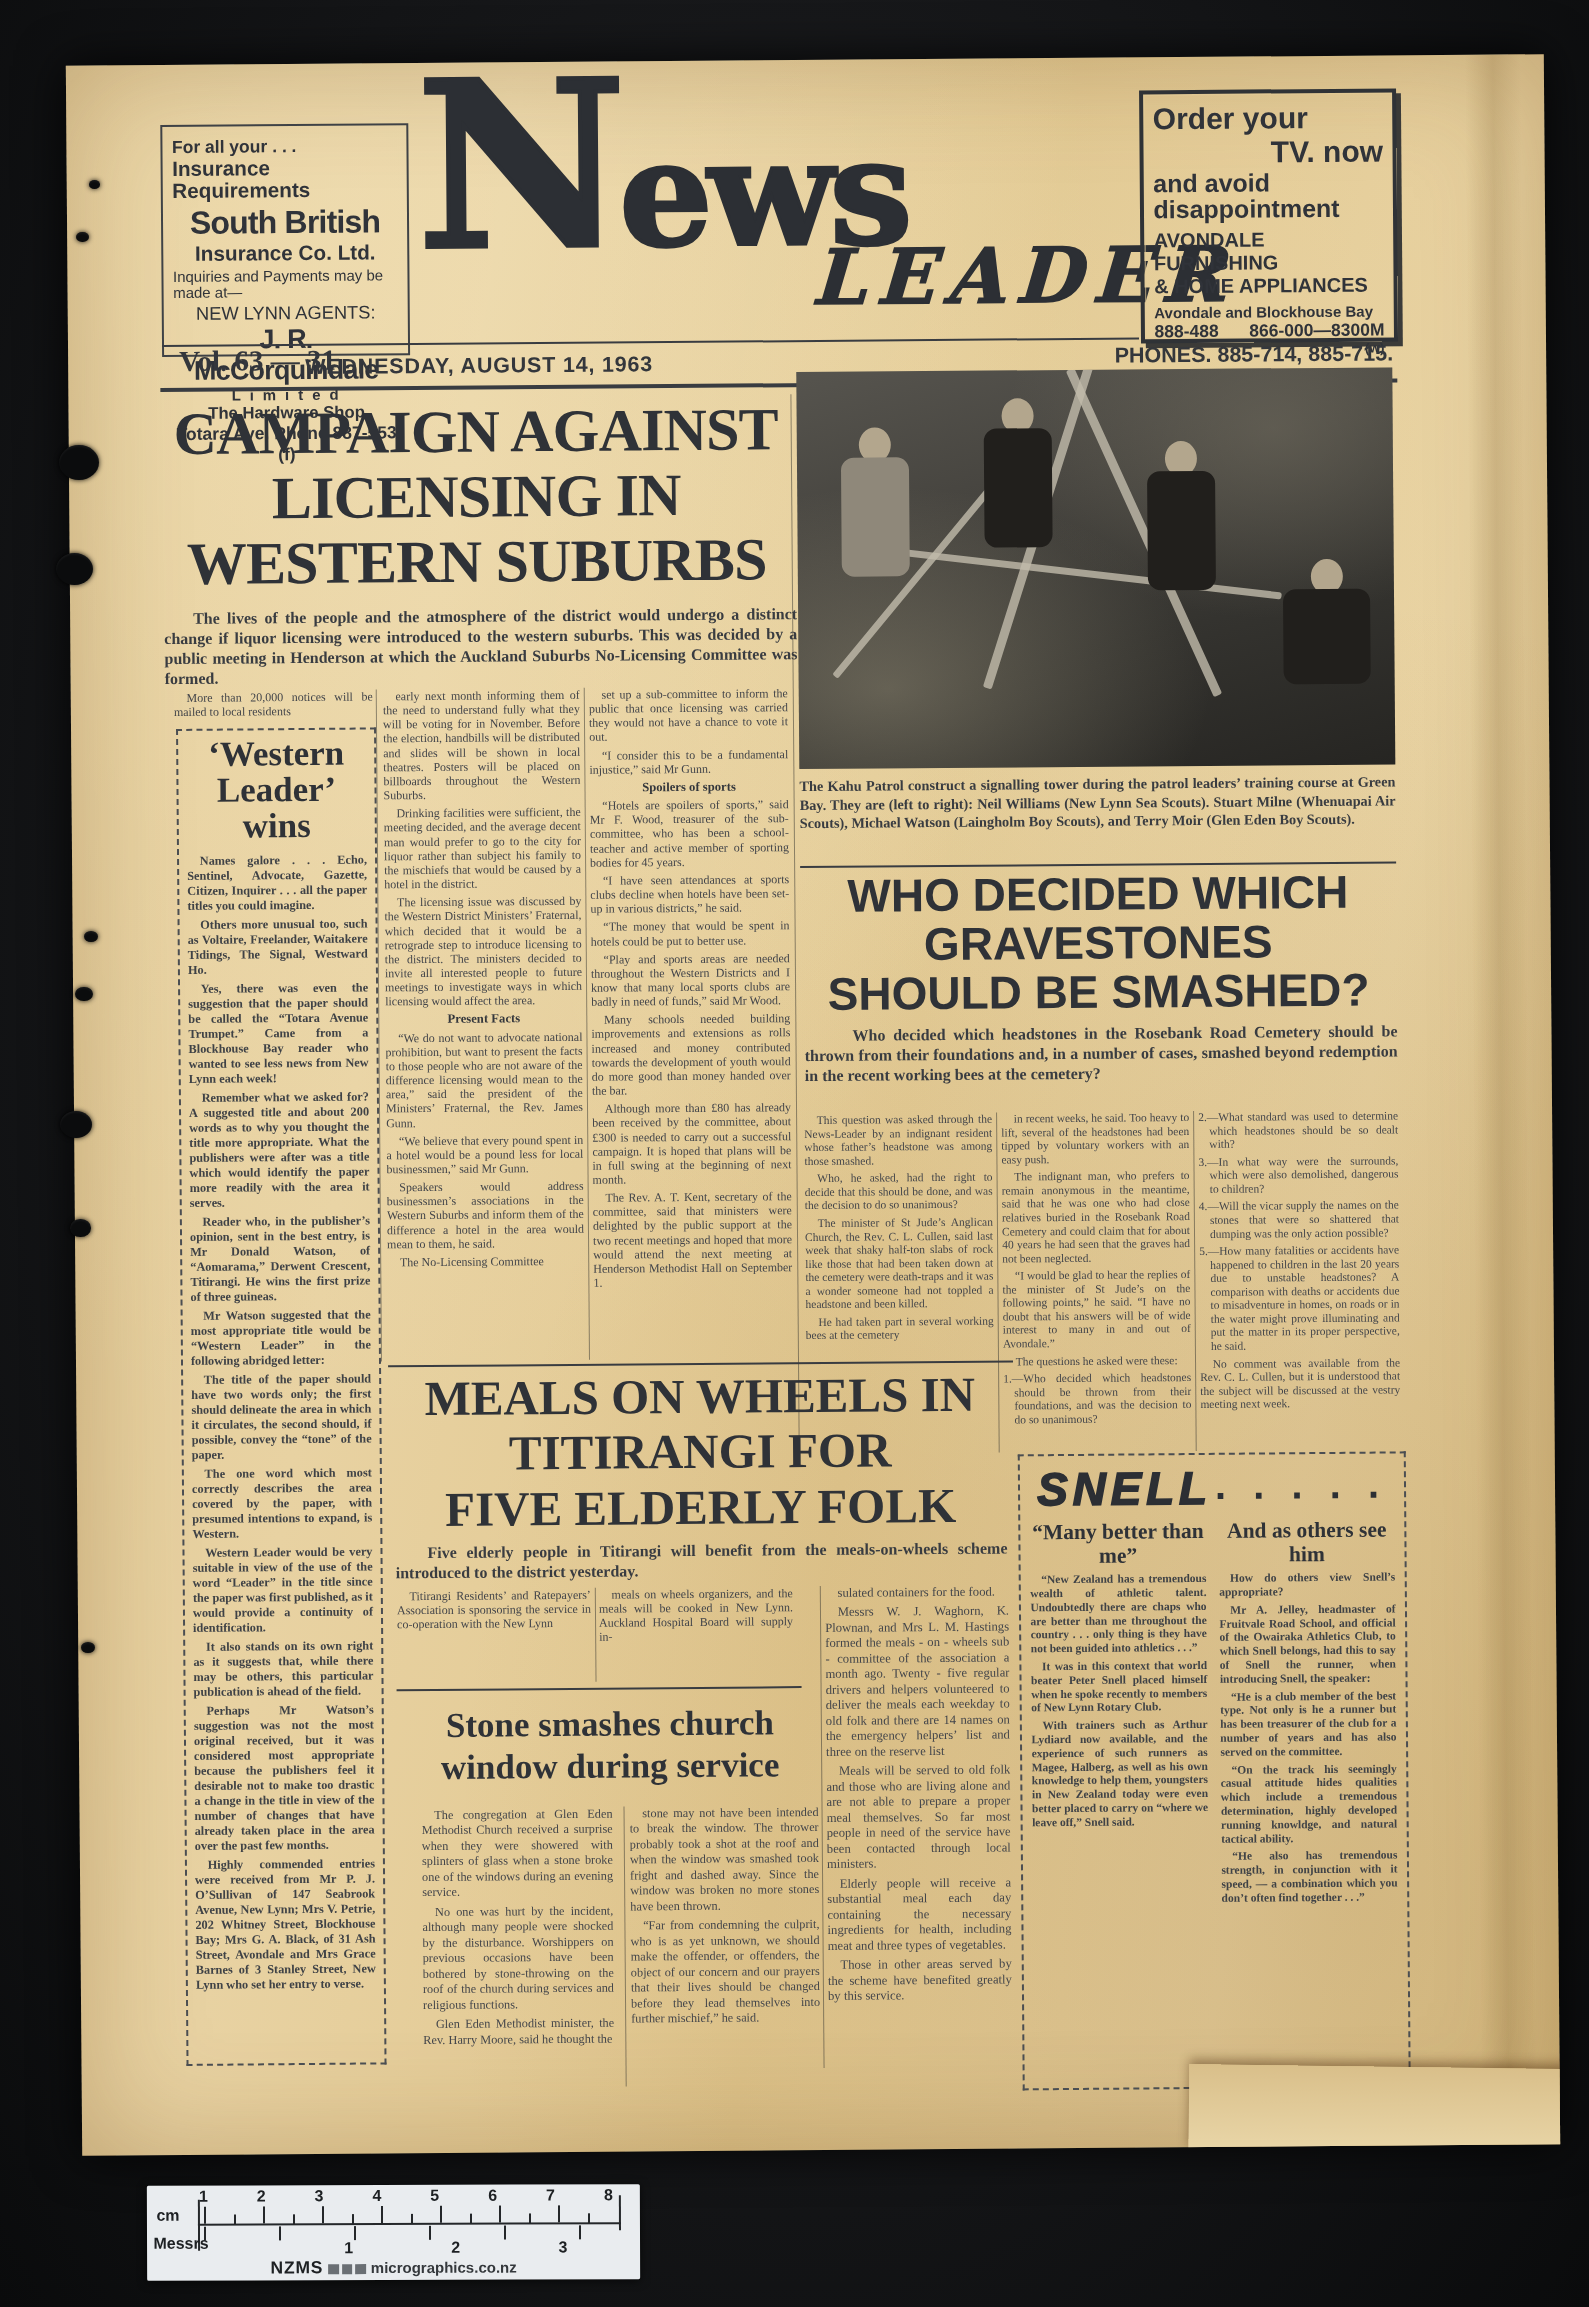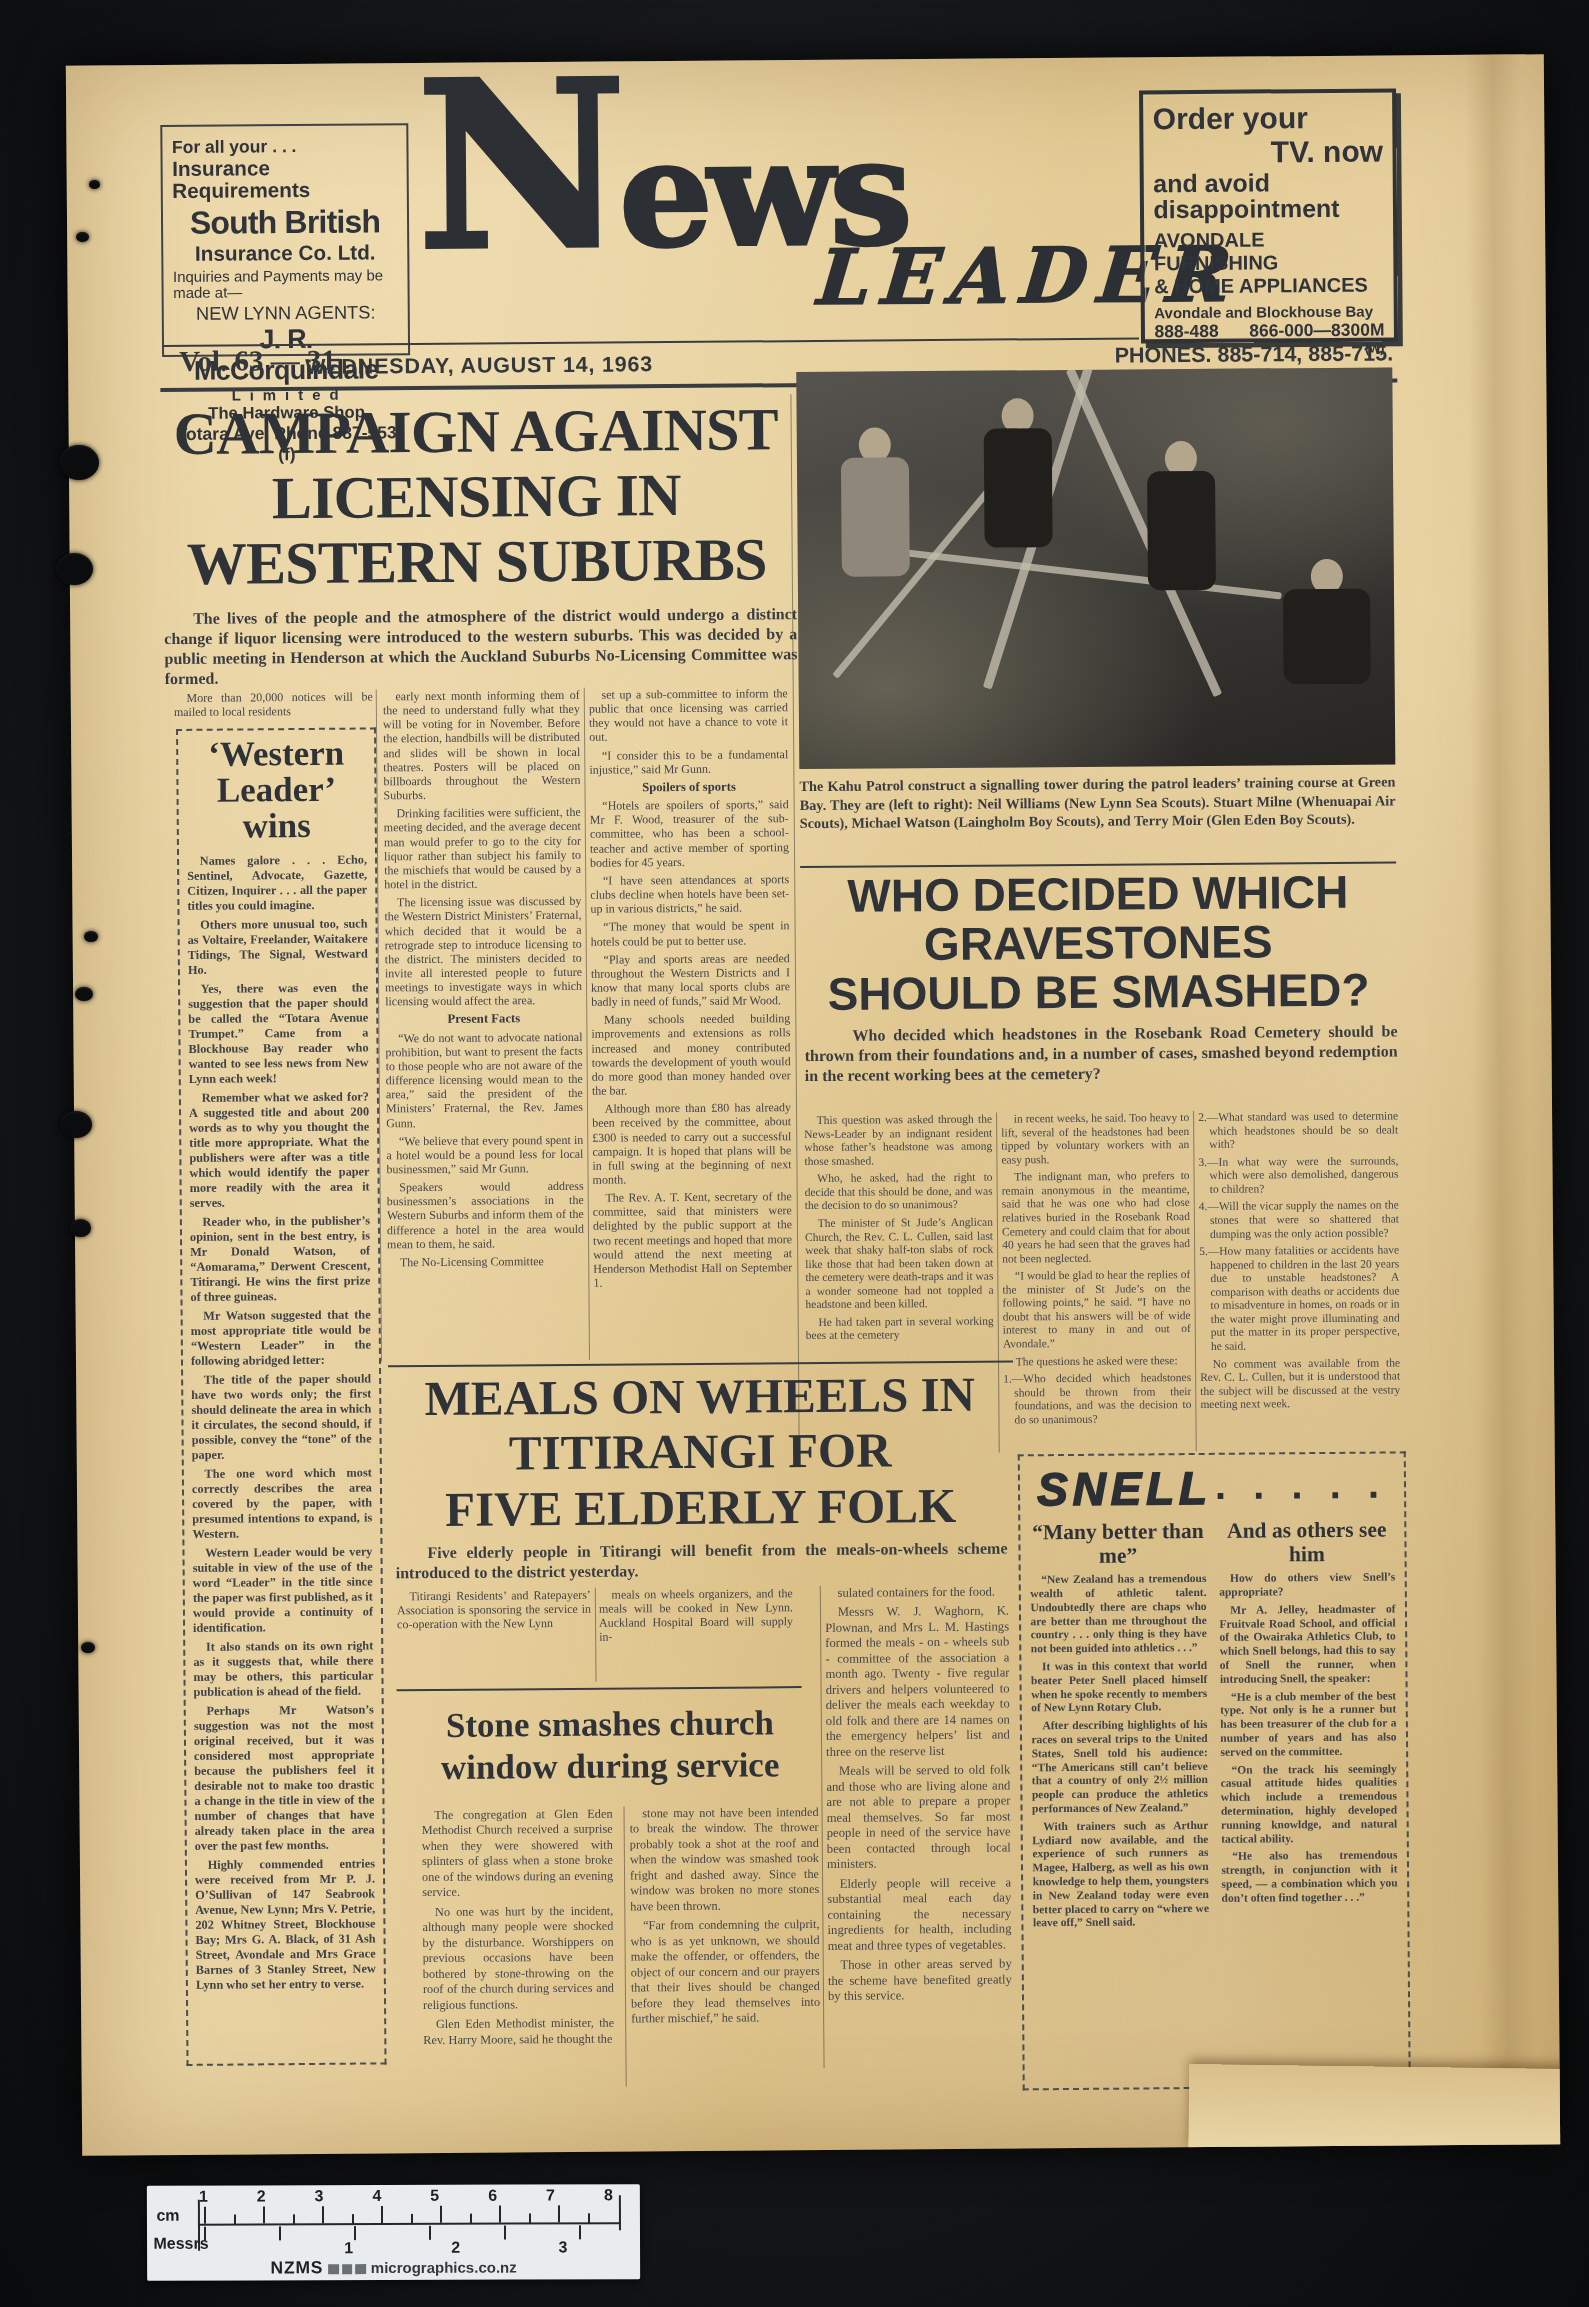--- a/index.html
+++ b/index.html
@@ -343,21 +343,20 @@
       <div class="titlerow">
         <span class="stitle">SNELL</span>
         <span class="sdots">. . . . .</span>
       </div>
       <div class="cols">
         <div class="scol">
           <div class="shead">“Many better than me”</div>
           <div class="sbody">
               <p>“New Zealand has a tremendous wealth of athletic talent. Undoubtedly there are chaps who are better than me throughout the country . . . only thing is they have not been guided into athletics . . .”</p>
               <p>It was in this context that world beater Peter Snell placed himself when he spoke recently to members of New Lynn Rotary Club.</p>
-              <p>After describing highlights of his races on several trips to the United States, Snell told his audience: “The Americans still can’t believe that a country of only 2½ million people can produce the athletics performances of New Zealand.”</p>
               <p>With trainers such as Arthur Lydiard now available, and the experience of such runners as Magee, Halberg, as well as his own knowledge to help them, youngsters in New Zealand today were even better placed to carry on “where we leave off,” Snell said.</p>
             </div>
         </div>
         <div class="scol">
           <div class="shead">And as others see him</div>
           <div class="sbody">
               <p>How do others view Snell’s appropriate?</p>
               <p>Mr A. Jelley, headmaster of Fruitvale Road School, and official of the Owairaka Athletics Club, to which Snell belongs, had this to say of Snell the runner, when introducing Snell, the speaker:</p>
               <p>“He is a club member of the best type. Not only is he a runner but has been treasurer of the club for a number of years and has also served on the committee.</p>
               <p>“On the track his seemingly casual attitude hides qualities which include a tremendous determination, highly developed running knowldge, and natural tactical ability.</p>

